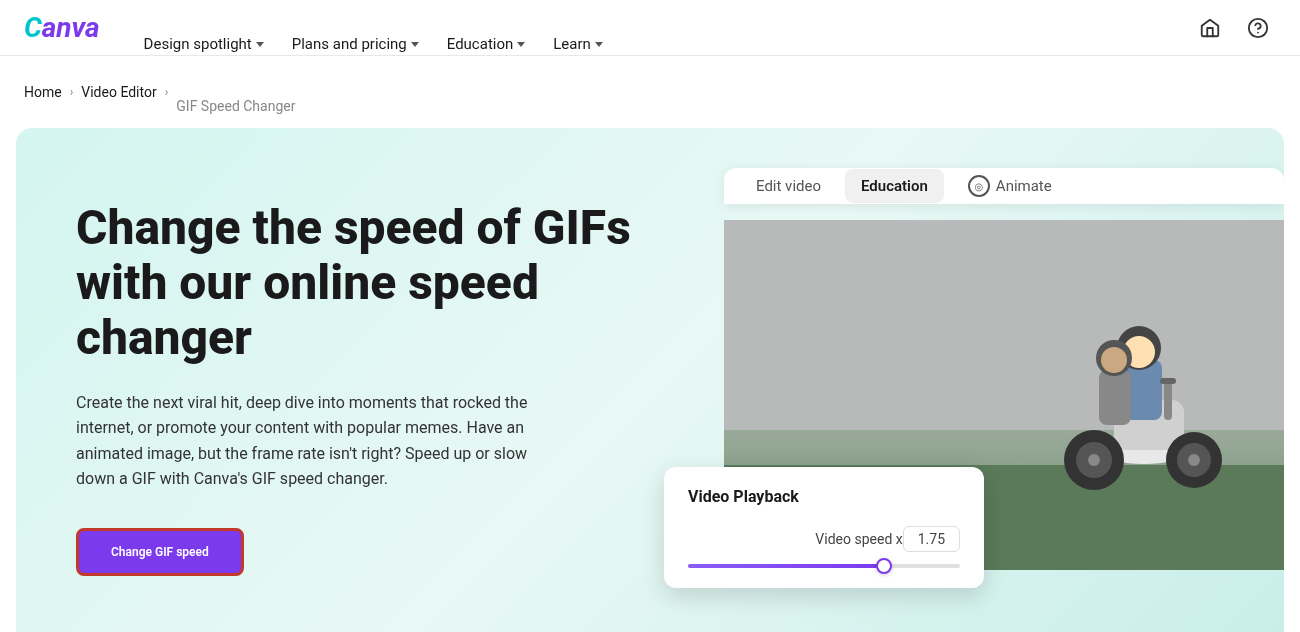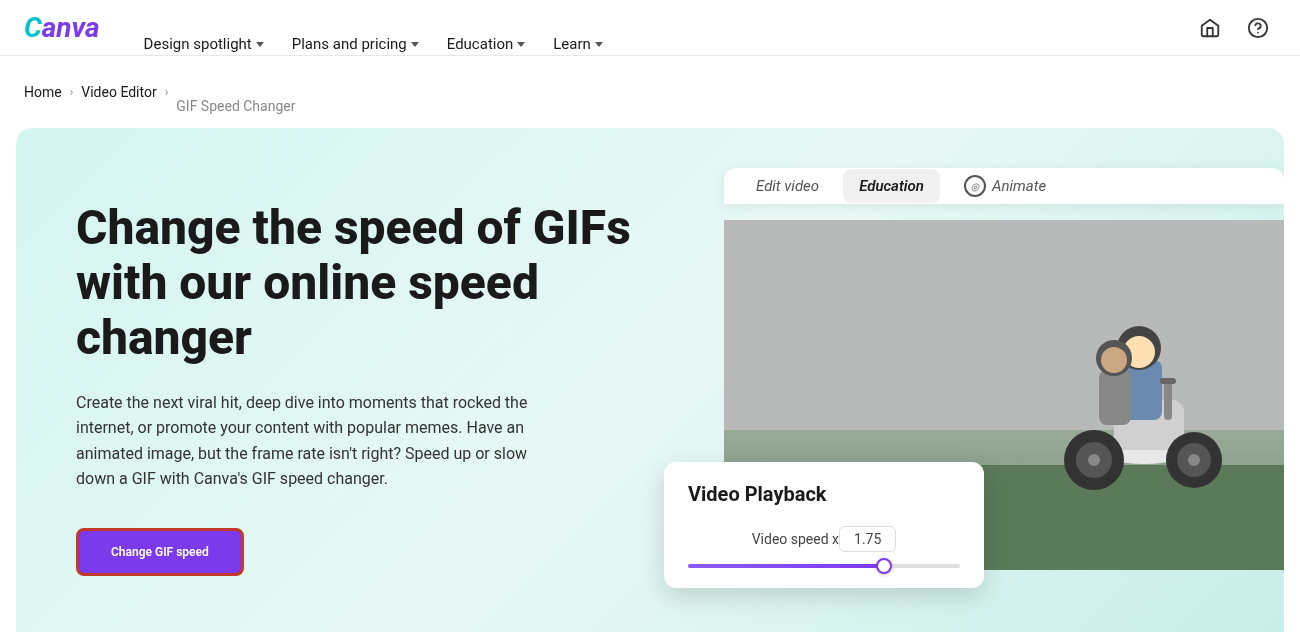--- a/index.html
+++ b/index.html
@@ -74,21 +74,20 @@
       width: 620px; height: 500px;
     }
 
     
     .tab-panel {
       position: absolute; top: 20px; left: 60px; right: 0;
       background: #fff; border-radius: 12px 12px 0 0;
       padding: 0 16px; height: 36px;
       display: flex; align-items: center; gap: 8px;
       box-shadow: 0 2px 12px rgba(0,0,0,0.08);
-      font-style: italic;
     }
     .tab-item {
       padding: 8px 16px; border-radius: 8px; font-size: 15px;
       cursor: pointer; white-space: nowrap;
     }
     .tab-item.active {
       background: #f0f0f0; font-weight: 600; color: #1a1a1a;
     }
     .tab-item.inactive { color: #555; }
     .tab-animate {
@@ -116,22 +115,22 @@
     .sky { position: absolute; top: 0; left: 0; right: 0; height: 60%; background: #b8baba; }
     .road { position: absolute; bottom: 0; left: 0; right: 0; height: 30%; background: #5a7a5a; }
 
     
     .playback-card {
       position: absolute; bottom: 60px; left: 0; width: 320px;
       background: #fff; border-radius: 12px;
       box-shadow: 0 8px 24px rgba(0,0,0,0.15);
       padding: 20px 24px;
     }
-    .playback-title { font-size: 20px; font-weight: 700; color: #1a1a1a; margin-bottom: 20px; }
-    .speed-row { display: flex; align-items: center; justify-content: center; margin-bottom: 12px; }
+    .playback-title { font-size: 16px; font-weight: 700; color: #1a1a1a; margin-bottom: 20px; }
+    .speed-row { display: flex; align-items: center; justify-content: flex-end; margin-bottom: 12px; }
     .speed-label { font-size: 14px; color: #444; }
     .speed-value {
       font-size: 14px; color: #444; border: 1px solid #ddd;
       border-radius: 6px; padding: 4px 14px; min-width: 52px; text-align: center;
     }
     .slider-track {
       width: 100%; height: 4px; background: #e0e0e0;
       border-radius: 2px; position: relative; cursor: pointer;
     }
     .slider-fill {

